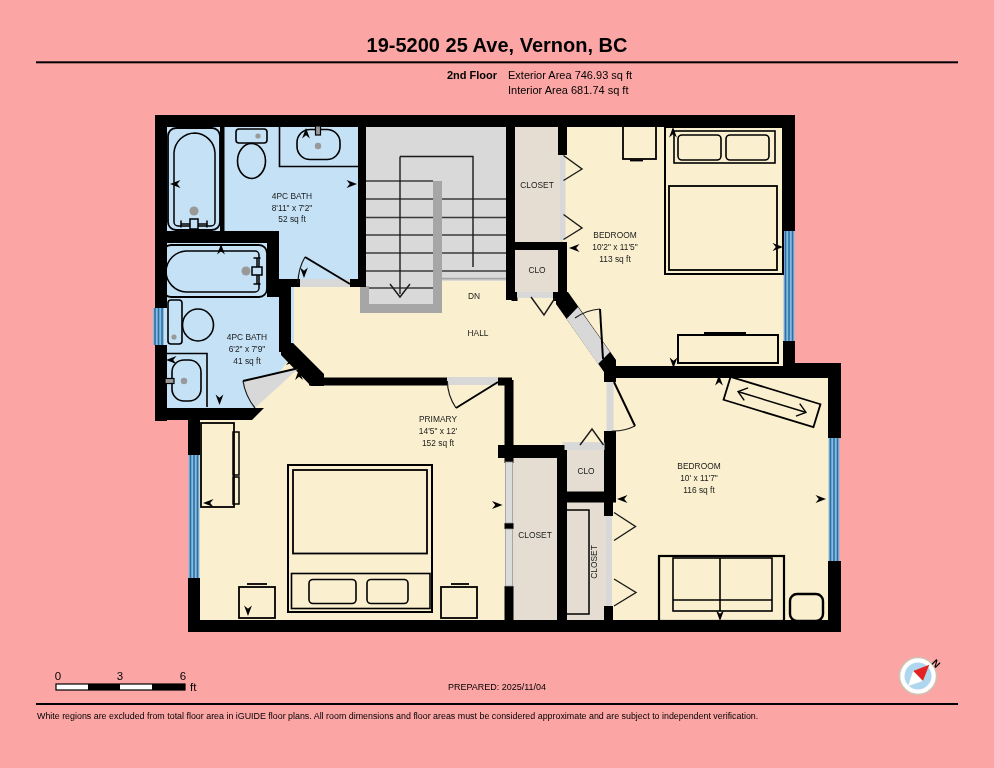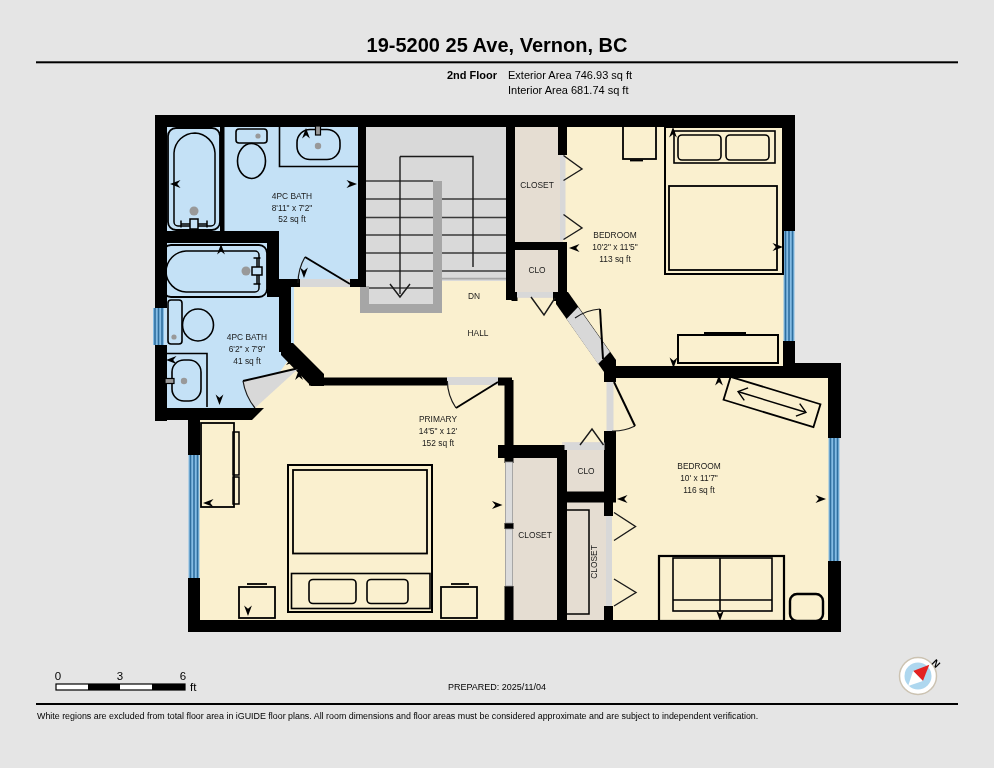--- a/index.html
+++ b/index.html
@@ -1,16 +1,16 @@
 <!DOCTYPE html>
 <html><head>
 <meta charset="utf-8">
 <style>
   html,body{margin:0;padding:0;background:#ffffff;}
-  #page{position:relative;width:994px;height:768px;background:#e5e5e5;overflow:hidden;}
+  #page{position:relative;width:994px;height:768px;background:#fca5a5;overflow:hidden;}
   svg{display:block;}
   text{font-family:"Liberation Sans", sans-serif;}
 </style>
 </head>
 <body>
 <div id="page">
 <svg width="994" height="768" viewBox="0 0 994 768">
 
 <text x="497" y="52" font-size="20" font-weight="bold" text-anchor="middle" fill="#000">19-5200 25 Ave, Vernon, BC</text>
 <rect x="36" y="61.3" width="922" height="2" fill="#000"></rect>

